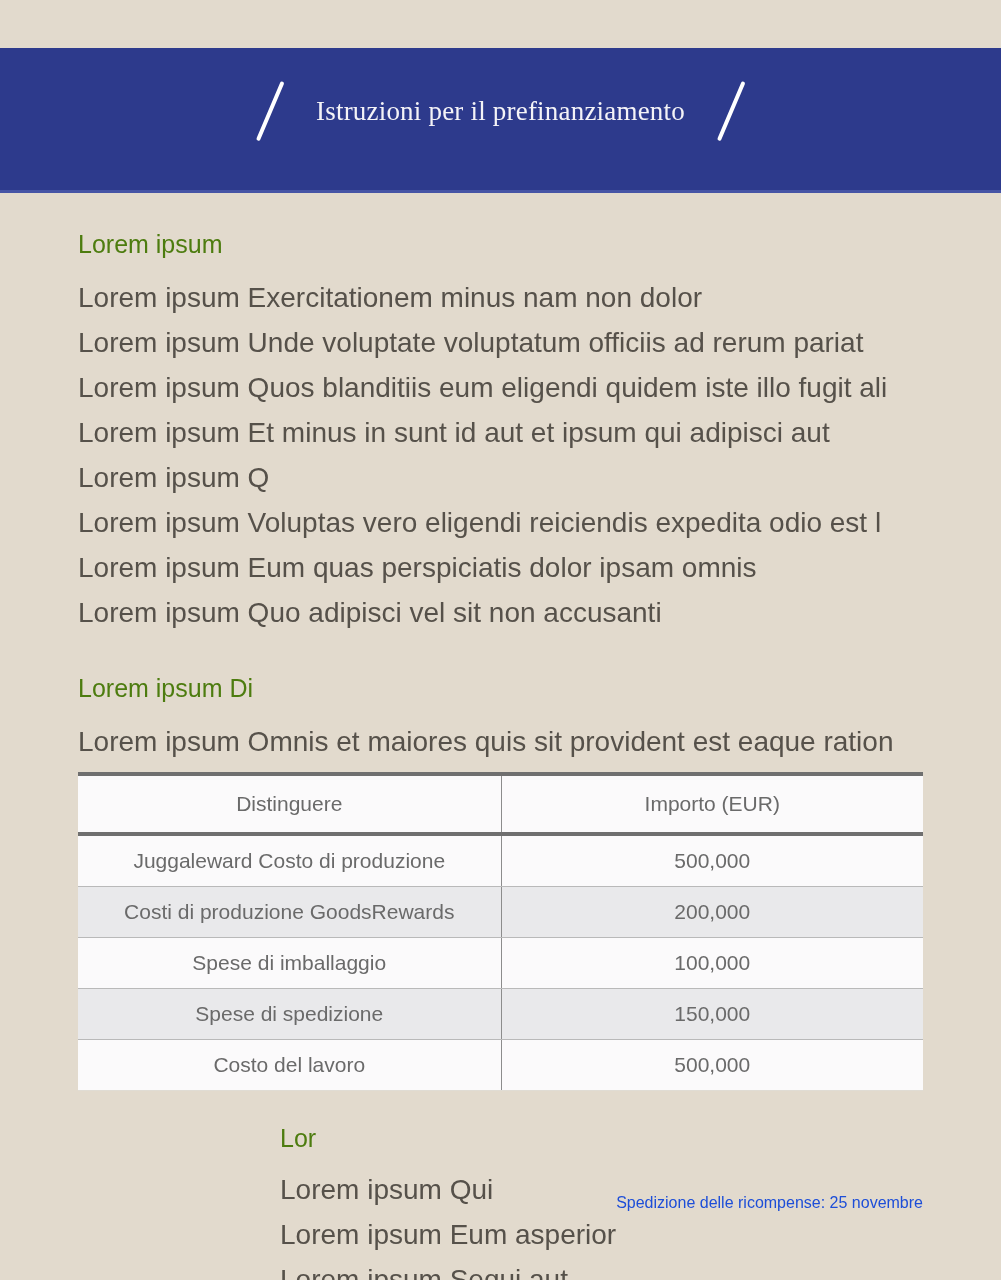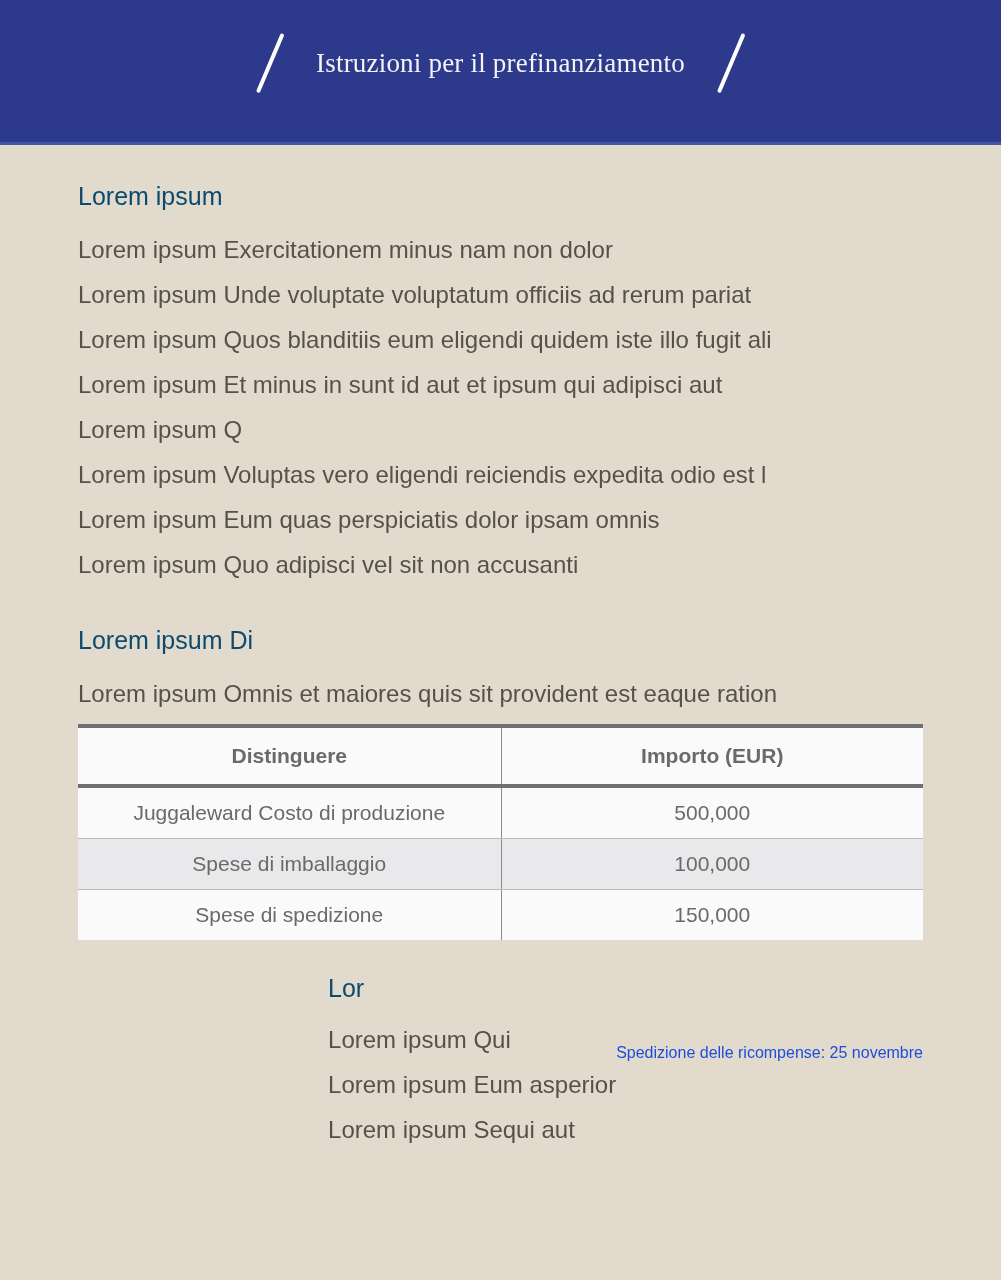--- a/index.html
+++ b/index.html
@@ -19,20 +19,21 @@
   
   .header {
     position: relative;
     width: 1001px;
     height: 145px;
     background: #2d3a8c;
     border-bottom: 3px solid #4654a5;
     display: flex;
     align-items: center;
     justify-content: center;
+    margin-top: 48px;
   }
 
   .header-inner {
     position: relative;
     display: flex;
     align-items: center;
     justify-content: center;
     gap: 0;
     margin-top: -16px;
   }
@@ -65,28 +66,28 @@
     border-radius: 2px;
   }
 
   
   .page {
     padding: 36px 78px 0 78px;
   }
 
   .section-heading {
     font-size: 25px;
-    color: #0c4a6e;
+    color: #4d7c0f;
     font-weight: normal;
     line-height: 1.2;
     margin-bottom: 16px;
   }
 
   .text-line {
-    font-size: 24px;
+    font-size: 28px;
     color: #56514a;
     line-height: 45px;
     white-space: nowrap;
   }
 
   .block-gap { height: 38px; }
 
   
   .table-wrap {
     margin-top: 8px;
@@ -111,21 +112,20 @@
     padding: 13px 0;
     background: #fbfafb;
     border-right: 1px solid #8c8c8c;
   }
   table.cost-table th:last-child,
   table.cost-table td:last-child { border-right: none; }
 
   table.cost-table thead th {
     padding: 16px 8px;
     border-bottom: 4px solid #6f6f6f;
-    font-weight: bold;
   }
 
   table.cost-table tbody tr td {
     border-bottom: 1px solid #b9b9b9;
   }
   table.cost-table tbody tr:nth-child(even) td {
     background: #e9e9eb;
   }
   table.cost-table tbody tr:last-child td {
     border-bottom: 1px solid #e0dcd4;
@@ -199,26 +199,34 @@
           <th>Distinguere</th>
           <th>Importo (EUR)</th>
         </tr>
       </thead>
       <tbody>
         <tr>
           <td>Juggaleward Costo di produzione</td>
           <td>500,000</td>
         </tr>
         <tr>
+          <td>Costi di produzione GoodsRewards</td>
+          <td>200,000</td>
+        </tr>
+        <tr>
           <td>Spese di imballaggio</td>
           <td>100,000</td>
         </tr>
         <tr>
           <td>Spese di spedizione</td>
           <td>150,000</td>
+        </tr>
+        <tr>
+          <td>Costo del lavoro</td>
+          <td>500,000</td>
         </tr>
       </tbody>
     </table>
   </div>
 
   <div class="footer">
     <div class="footer-left">
       <div class="section-heading">Lor</div>
       <div class="text-line">Lorem ipsum Qui</div>
       <div class="text-line">Lorem ipsum Eum asperior</div>

